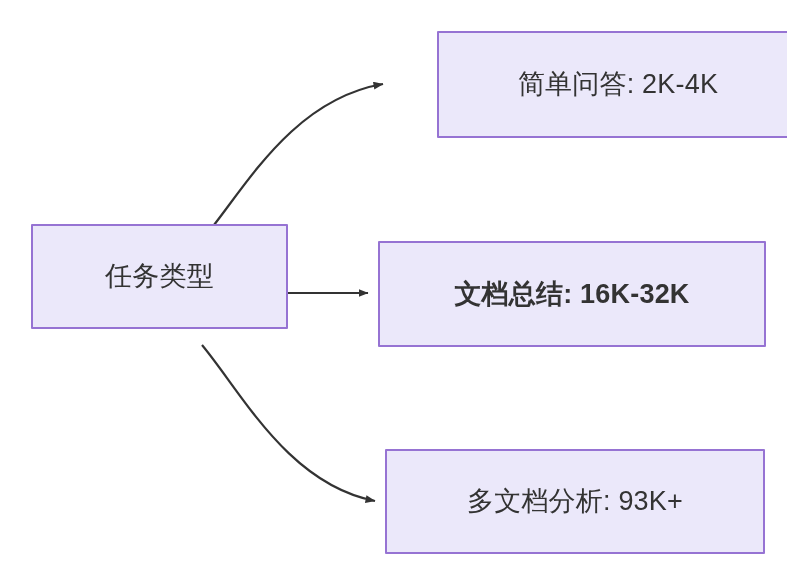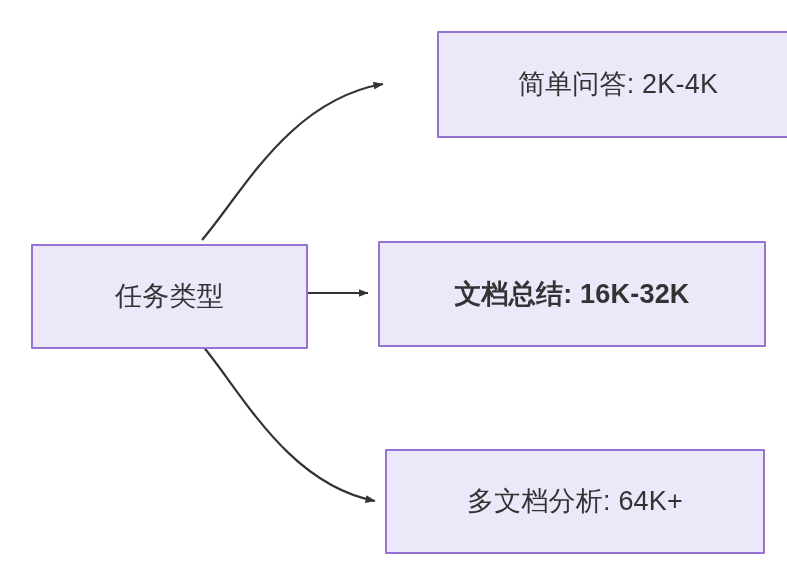--- a/index.html
+++ b/index.html
@@ -37,22 +37,22 @@
   .node-label {
     color: #333333;
     font-size: 27px;
     line-height: 1.2;
     letter-spacing: 0.2px;
     white-space: nowrap;
     text-align: center;
   }
   #node-root {
     left: 31px;
-    top: 244px;
-    width: 277px;
+    top: 224px;
+    width: 257px;
     height: 105px;
   }
   #node-simple-qa {
     left: 393px;
     top: 31px;
     width: 362px;
     height: 107px;
     margin-left: 44px;
   }
   #node-doc-summary {
@@ -94,16 +94,16 @@
 
   <div class="node" id="node-simple-qa">
     <span class="node-label">简单问答: 2K-4K</span>
   </div>
 
   <div class="node" id="node-doc-summary">
     <span class="node-label">文档总结: 16K-32K</span>
   </div>
 
   <div class="node" id="node-multi-doc">
-    <span class="node-label">多文档分析: 64K+</span>
+    <span class="node-label">多文档分析: 93K+</span>
   </div>
 
 </div>
 
 </body></html>

